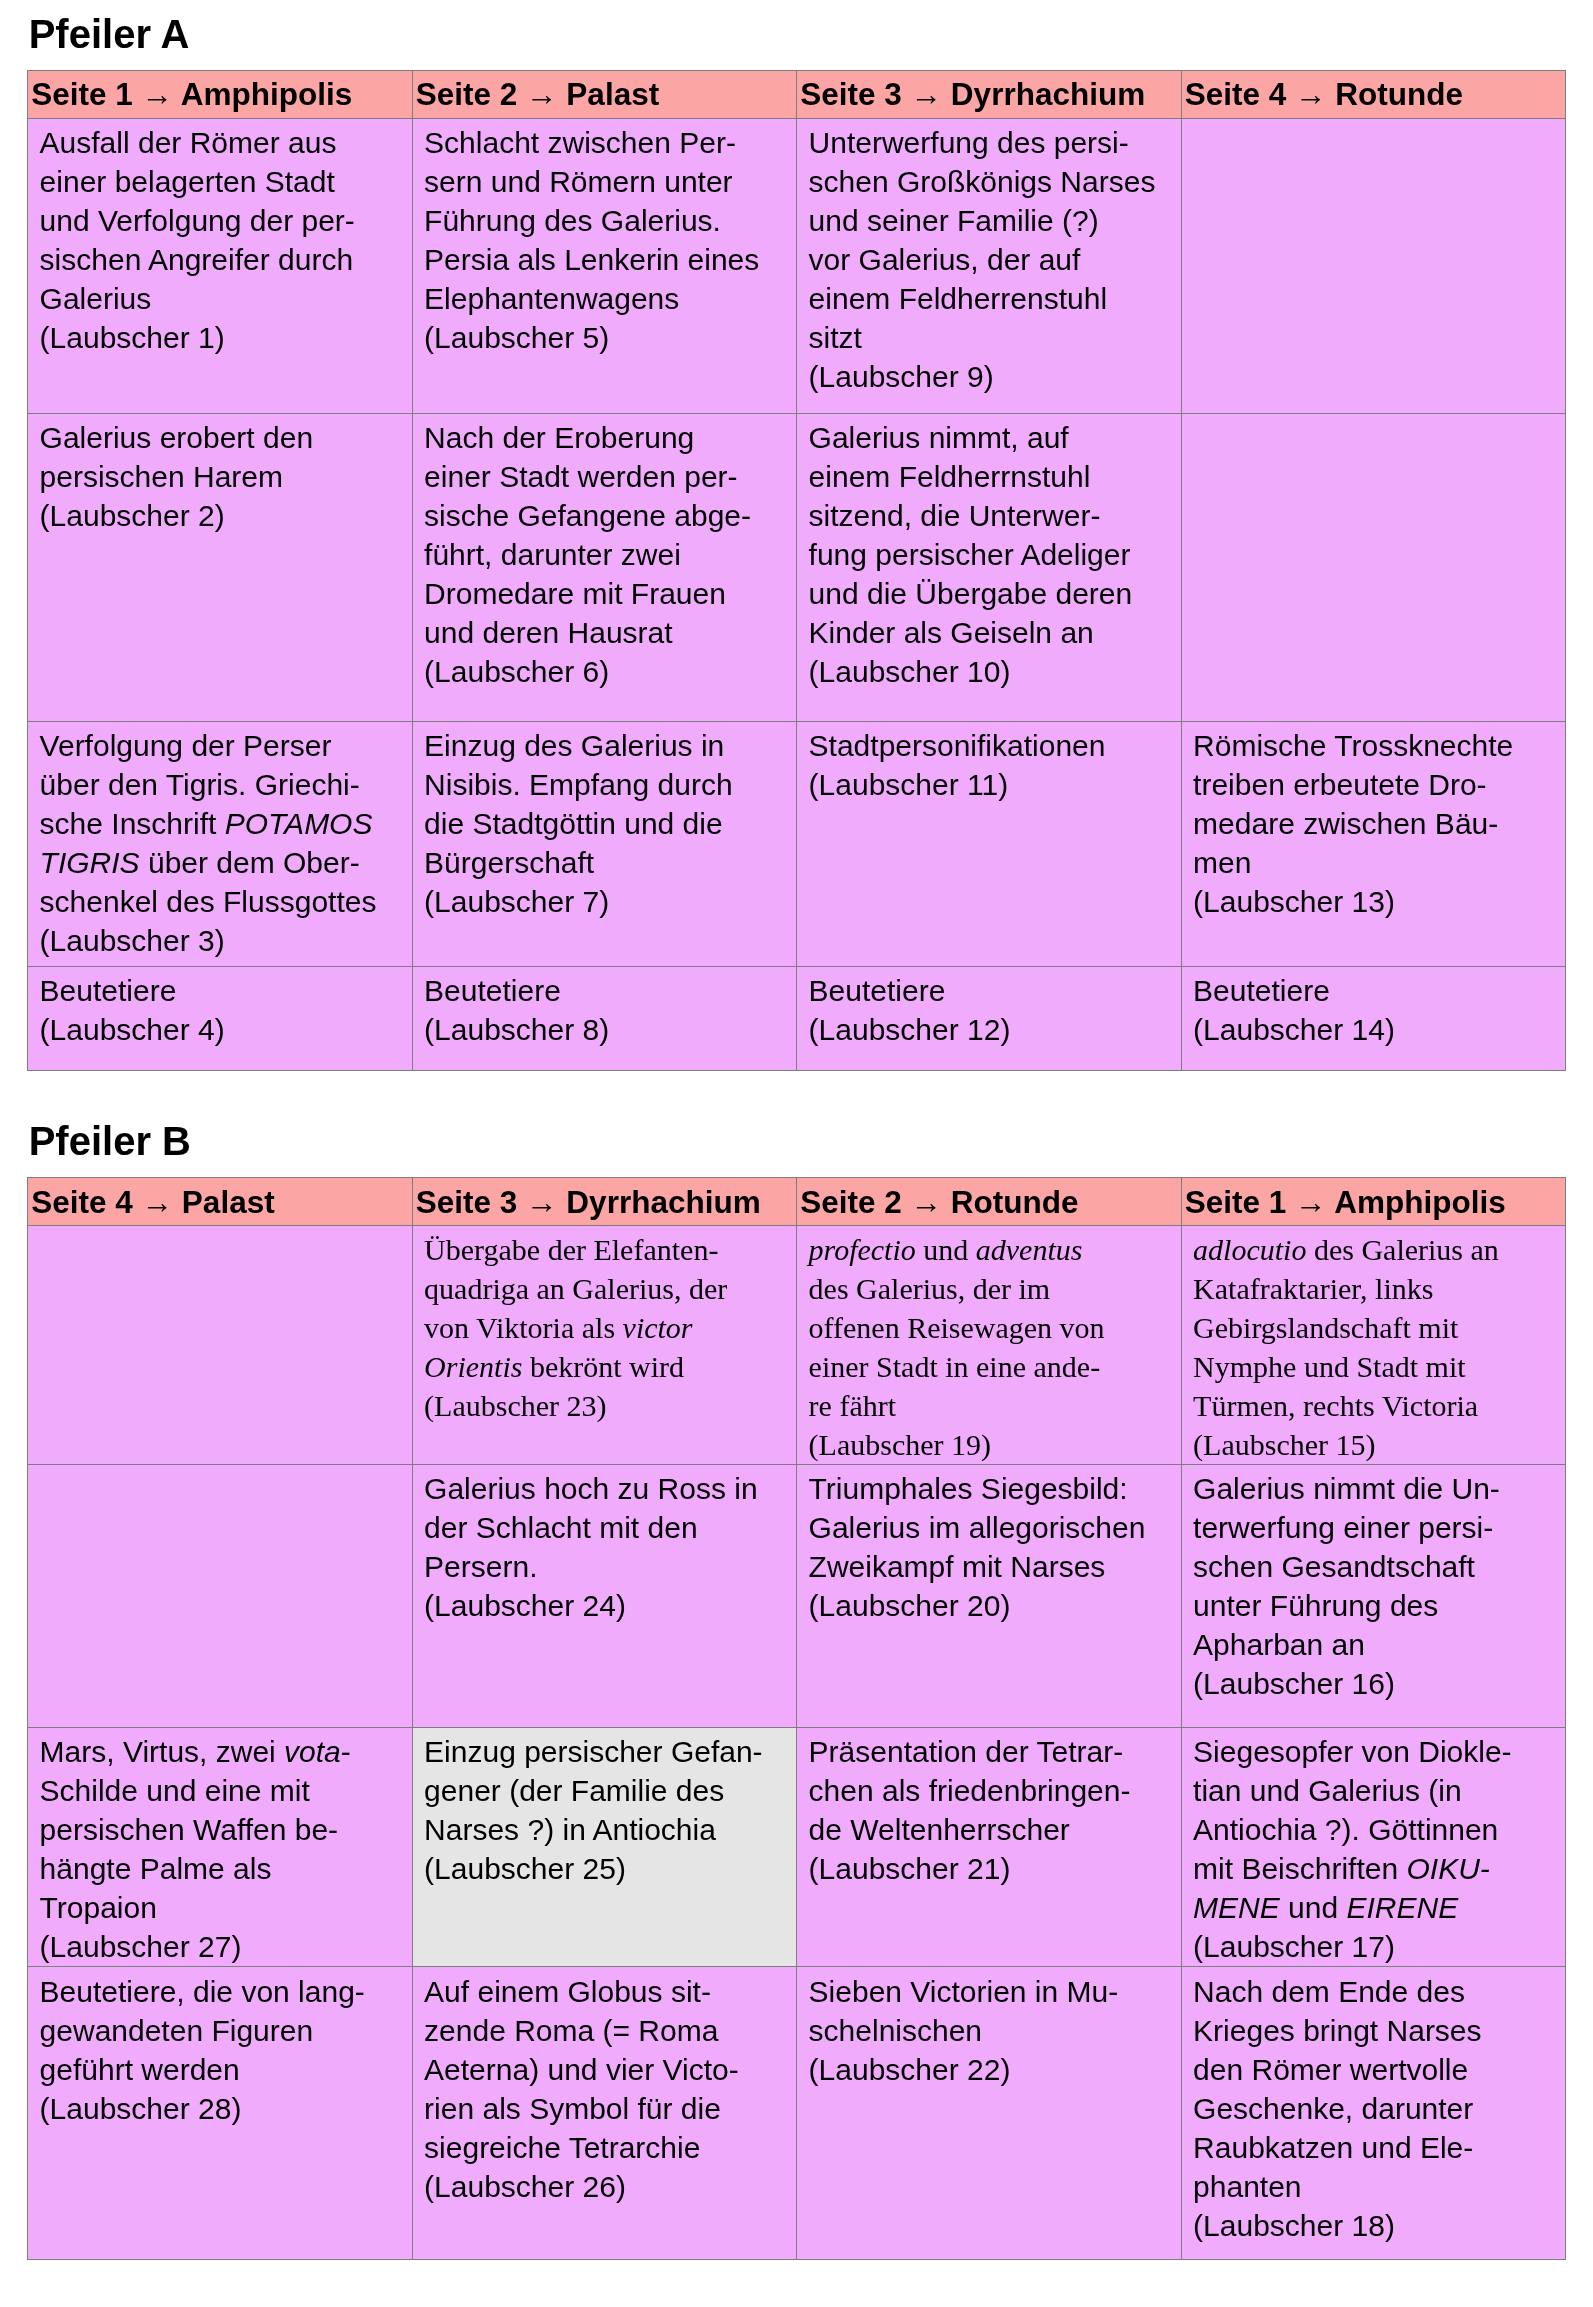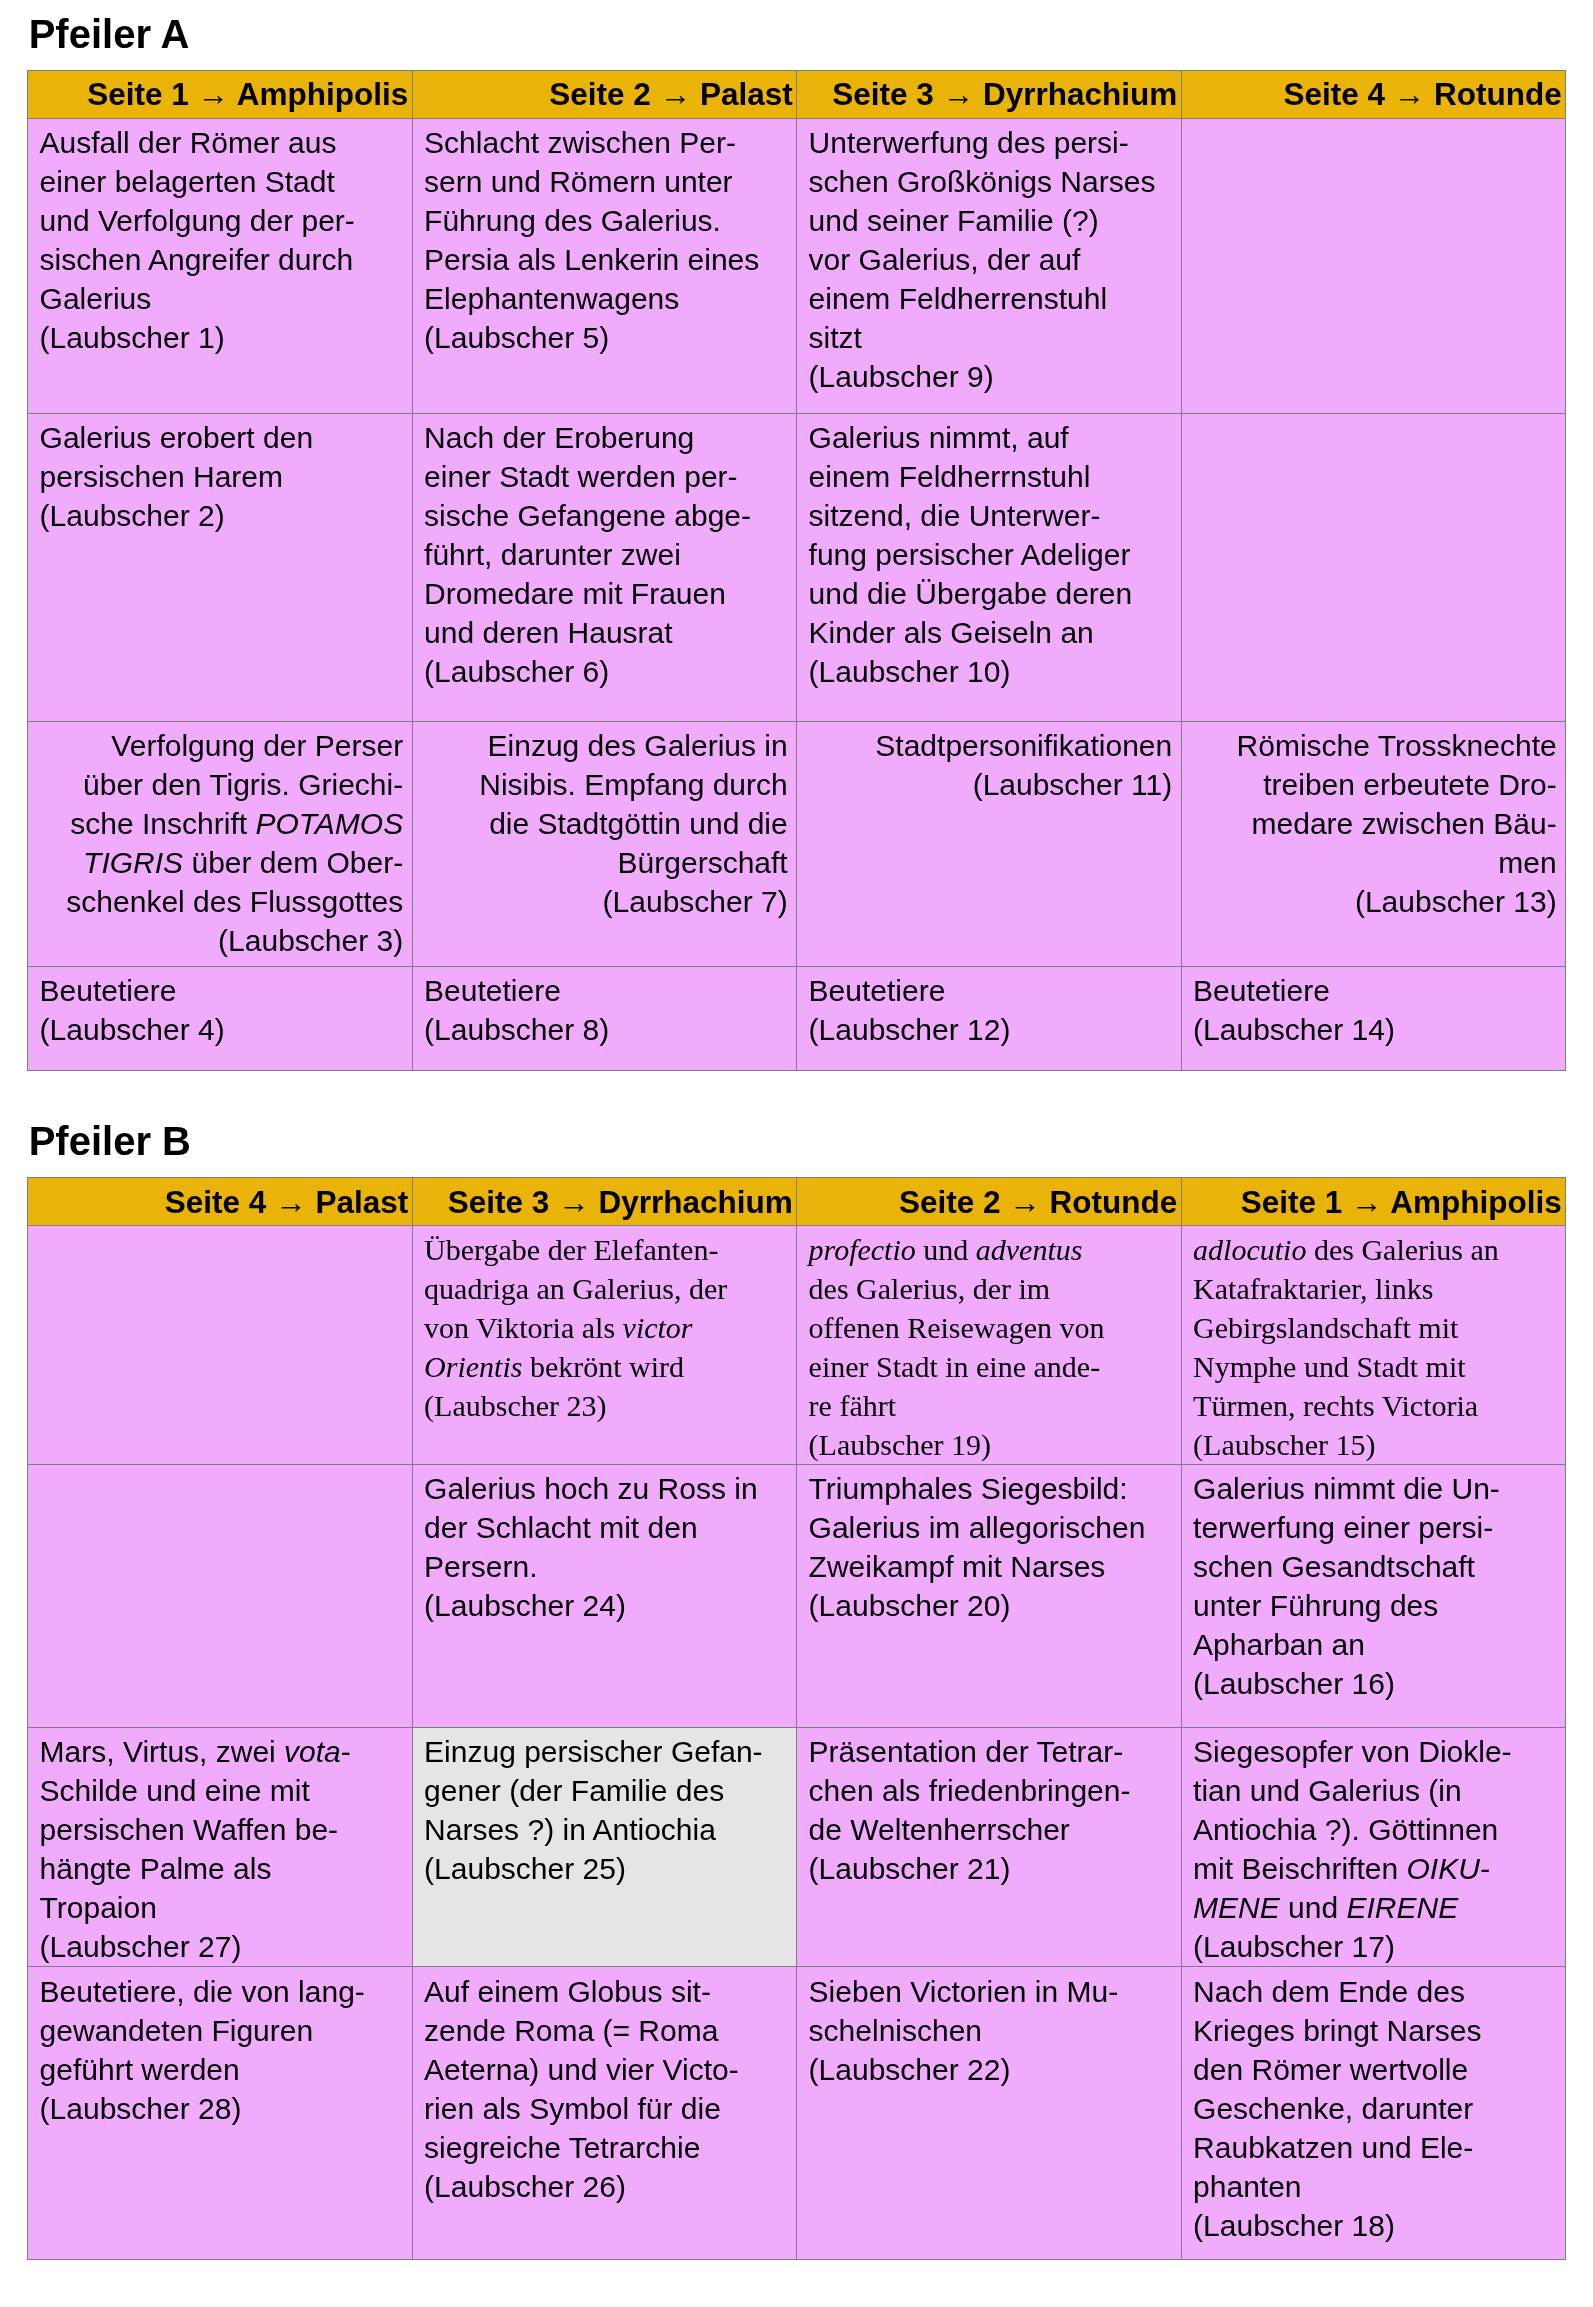--- a/index.html
+++ b/index.html
@@ -22,39 +22,39 @@
   table.relief-table {
     border-collapse: collapse;
     table-layout: fixed;
     width: 1539px;
   }
   .relief-table col { width: 25%; }
   .relief-table th {
     border: 1.7px solid #7e7e7e;
     font-size: 31.5px;
     font-weight: bold;
-    text-align: right;
+    text-align: left;
     vertical-align: middle;
     height: 48px;
     padding: 1.7px 3.3px;
     line-height: 36px;
-    background: #eab308;
+    background: #fca5a5;
   }
   .relief-table td {
     border: 1.7px solid #7e7e7e;
     vertical-align: top;
     font-size: 30px;
     line-height: 39px;
     padding: 4.1px 8.3px 0 11.6px;
     background: #f0abfc;
   }
   .relief-table td.hl { background: #e5e5e5; }
   .relief-table tr.a-r1 { height: 295px; }
   .relief-table tr.a-r2 { height: 308px; }
-  .relief-table tr.a-r3 { height: 245px; text-align: right; }
+  .relief-table tr.a-r3 { height: 245px; }
   .relief-table tr.a-r4 { height: 104px; }
   .relief-table tr.b-r1 { height: 234px; font-family: Liberation Serif, serif; }
   .relief-table tr.b-r2 { height: 263px; }
   .relief-table tr.b-r3 { height: 237px; }
   .relief-table tr.b-r4 { height: 293px; margin-top: 40px; }
 </style>
 </head>
 <body>
 
 <h1 class="section-title">Pfeiler A</h1>

